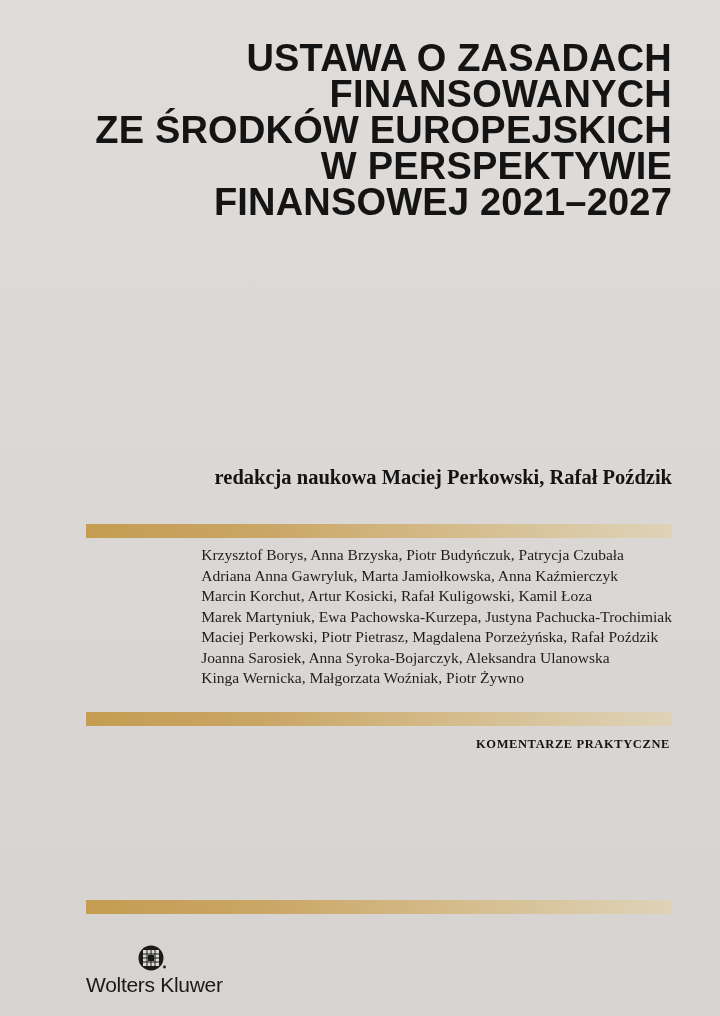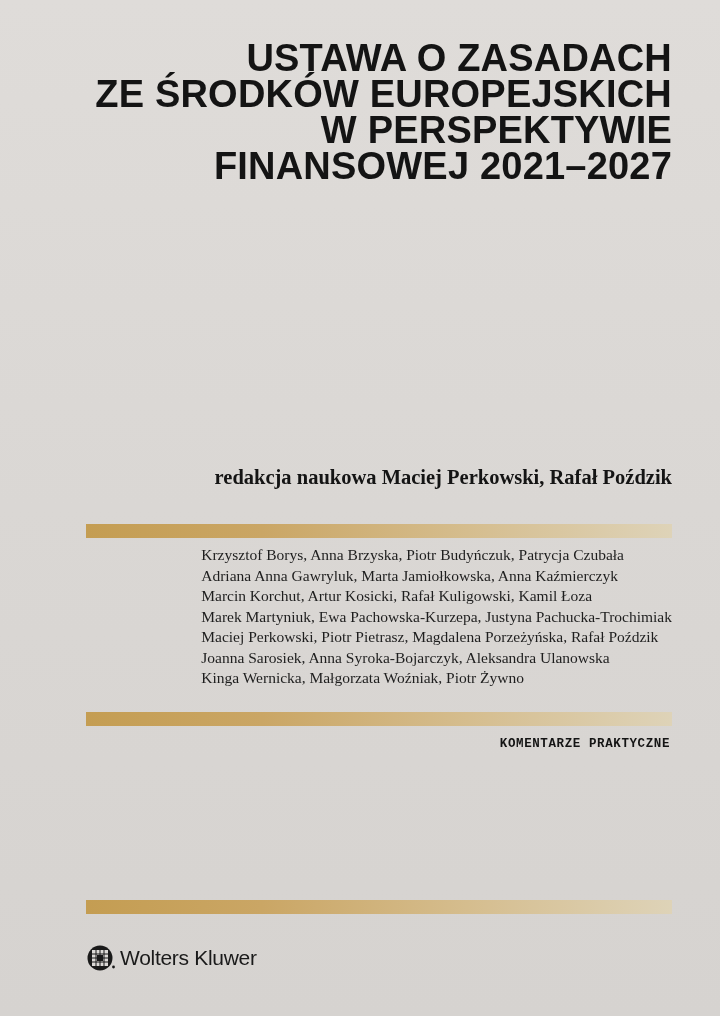--- a/index.html
+++ b/index.html
@@ -43,42 +43,43 @@
     .bar3 { top: 900px; }
     .authors {
       position: absolute; right: 48px; top: 545px;
       text-align: left;
       font-family: "Liberation Serif", "DejaVu Serif", serif;
       font-size: 15.5px; line-height: 20.5px; color: #1e1e1e;
     }
     .authors div { white-space: nowrap; }
     .series {
       position: absolute; right: 50px; top: 737px;
-      font-family: Liberation Mono, monospace;
+      font-family: Liberation Serif, serif;
       font-weight: bold; font-size: 12.5px; color: #141414;
       letter-spacing: 0.6px;
       text-align: right;
     }
     .publisher {
       position: absolute; left: 86px; top: 943px;
-      display: flex; align-items: center;
+      display: flex; align-items: center; flex-direction: column;
     }
     .logo-icon { width: 30px; height: 30px; margin-right: 4px; }
     .publisher-name {
       font-family: "Liberation Sans", "DejaVu Sans", sans-serif;
       font-size: 21px; color: #1a1a1a; letter-spacing: -0.3px;
     }
   </style>
 </head>
 <body>
 
 <div class="cover">
 
   <div class="title">
     <div>USTAWA O ZASADACH</div>
+    <div>FINANSOWANYCH</div>
     <div>ZE ŚRODKÓW EUROPEJSKICH</div>
     <div>W PERSPEKTYWIE</div>
     <div>FINANSOWEJ 2021–2027</div>
   </div>
 
 
   <div class="editors">redakcja naukowa Maciej Perkowski, Rafał Poździk</div>
 
   <div class="bar bar1"></div>
 

